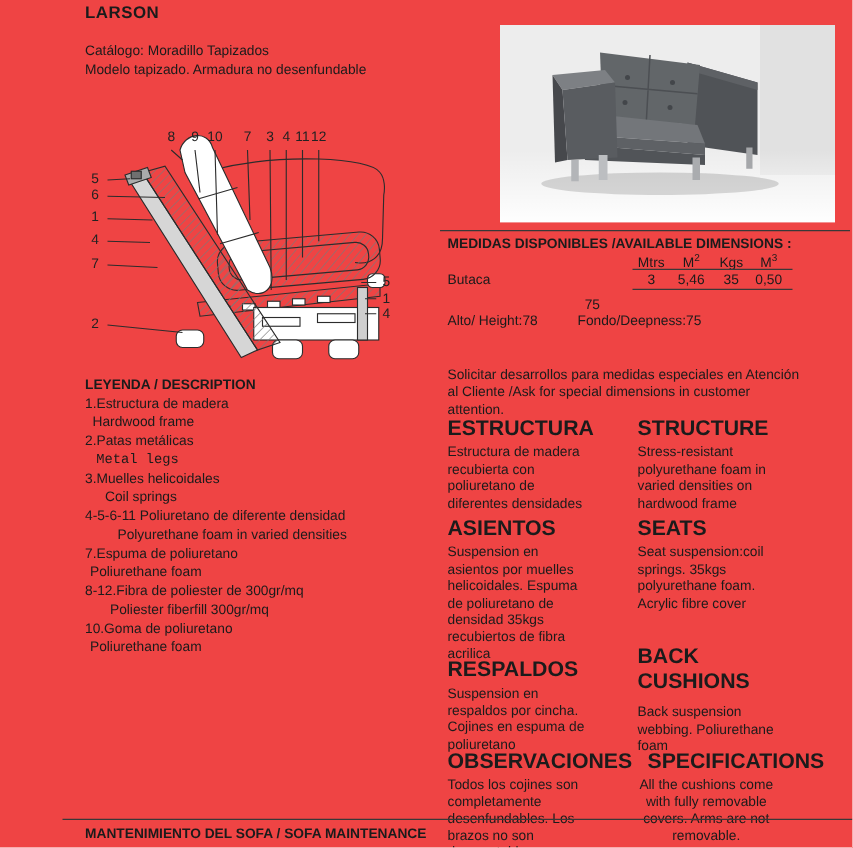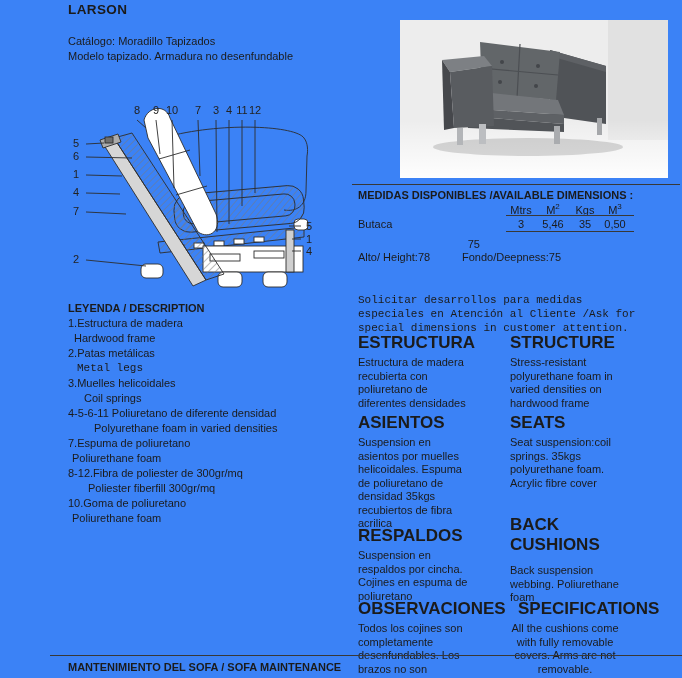--- a/index.html
+++ b/index.html
@@ -1,17 +1,17 @@
 <!DOCTYPE html>
 <html><head>
 <meta charset="utf-8">
 <style>
   html,body{margin:0;padding:0;background:#fff;}
   #page{
-    position:relative;width:682px;height:678px;background:#3b82f6;overflow:hidden;
+    position:relative;width:682px;height:678px;background:#ef4444;overflow:hidden;
     font-family:"Liberation Sans", sans-serif;color:#1b1b1b;font-size:11px;
   }
   .abs{position:absolute;}
   .b{font-weight:bold;}
   .hr{position:absolute;height:1px;background:#383838;}
   .title{font-size:13.5px;font-weight:bold;letter-spacing:0.4px;}
   .body-col{line-height:13.5px;}
   .sec h4{margin:0 0 3px 0;font-size:17px;font-weight:bold;}
   .sec p{margin:0;line-height:13.5px;}
   .sec p.gap{margin-top:9px;}
@@ -160,21 +160,21 @@
   <div class="abs" style="left:450px;top:218px;width:30px;text-align:right;margin-top:20px;">75</div>
   <div class="abs cellc" style="left:503px;top:218px;">3</div>
   <div class="abs cellc" style="left:535px;top:218px;">5,46</div>
   <div class="abs cellc" style="left:567px;top:218px;">35</div>
   <div class="abs cellc" style="left:597px;top:218px;">0,50</div>
   <div class="hr" style="left:506px;top:231px;width:128px;"></div>
 
   <div class="abs" style="left:358px;top:251px;">Alto/ Height:78</div>
   <div class="abs" style="left:462px;top:251px;">Fondo/Deepness:75</div>
 
-  <div class="abs body-col" style="left:358px;top:293px;width:290px;line-height:14px;font-family:Liberation Mono, monospace;">Solicitar desarrollos para medidas especiales en Atención al Cliente /Ask for special dimensions in customer attention.</div>
+  <div class="abs body-col" style="left:358px;top:293px;width:290px;line-height:14px;">Solicitar desarrollos para medidas especiales en Atención al Cliente /Ask for special dimensions in customer attention.</div>
 
   <div class="abs b" style="left:68px;top:302px;">LEYENDA / DESCRIPTION</div>
   <div class="abs legend" style="left:68px;top:316px;width:290px;">
     <div class="li0">
         <div class="es">1.Estructura de madera</div>
         <div class="en">Hardwood frame</div>
       </div>
     <div class="li1">
         <div class="es">2.Patas metálicas</div>
         <div class="en">Metal legs</div>

